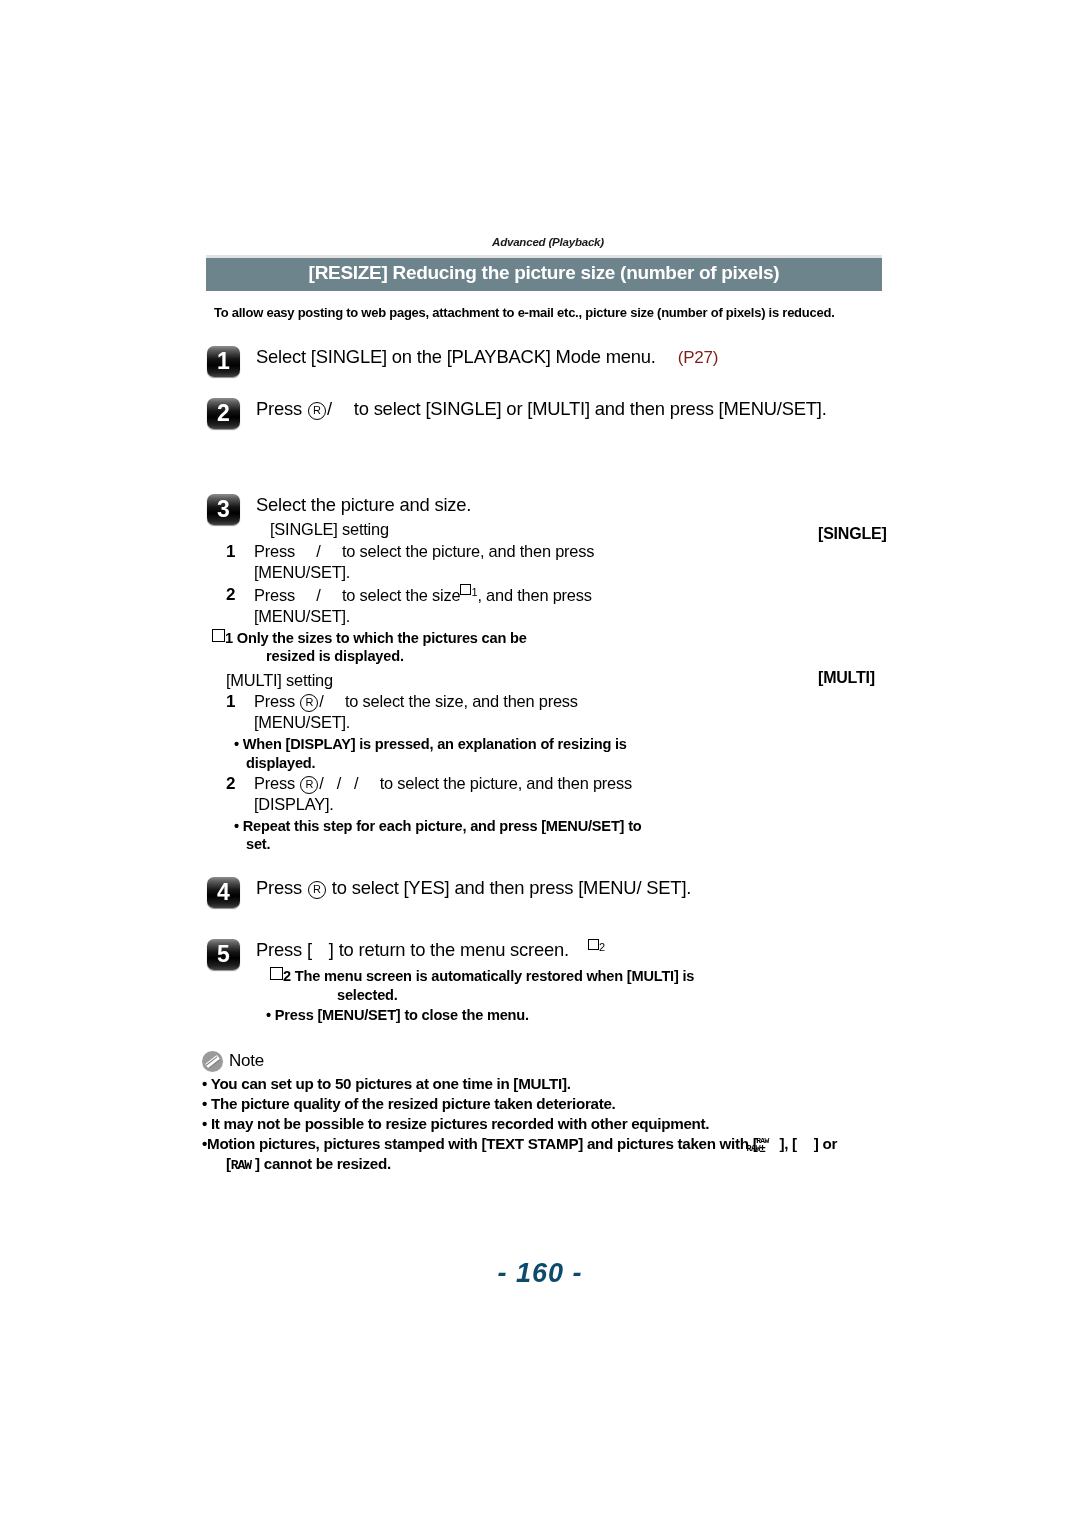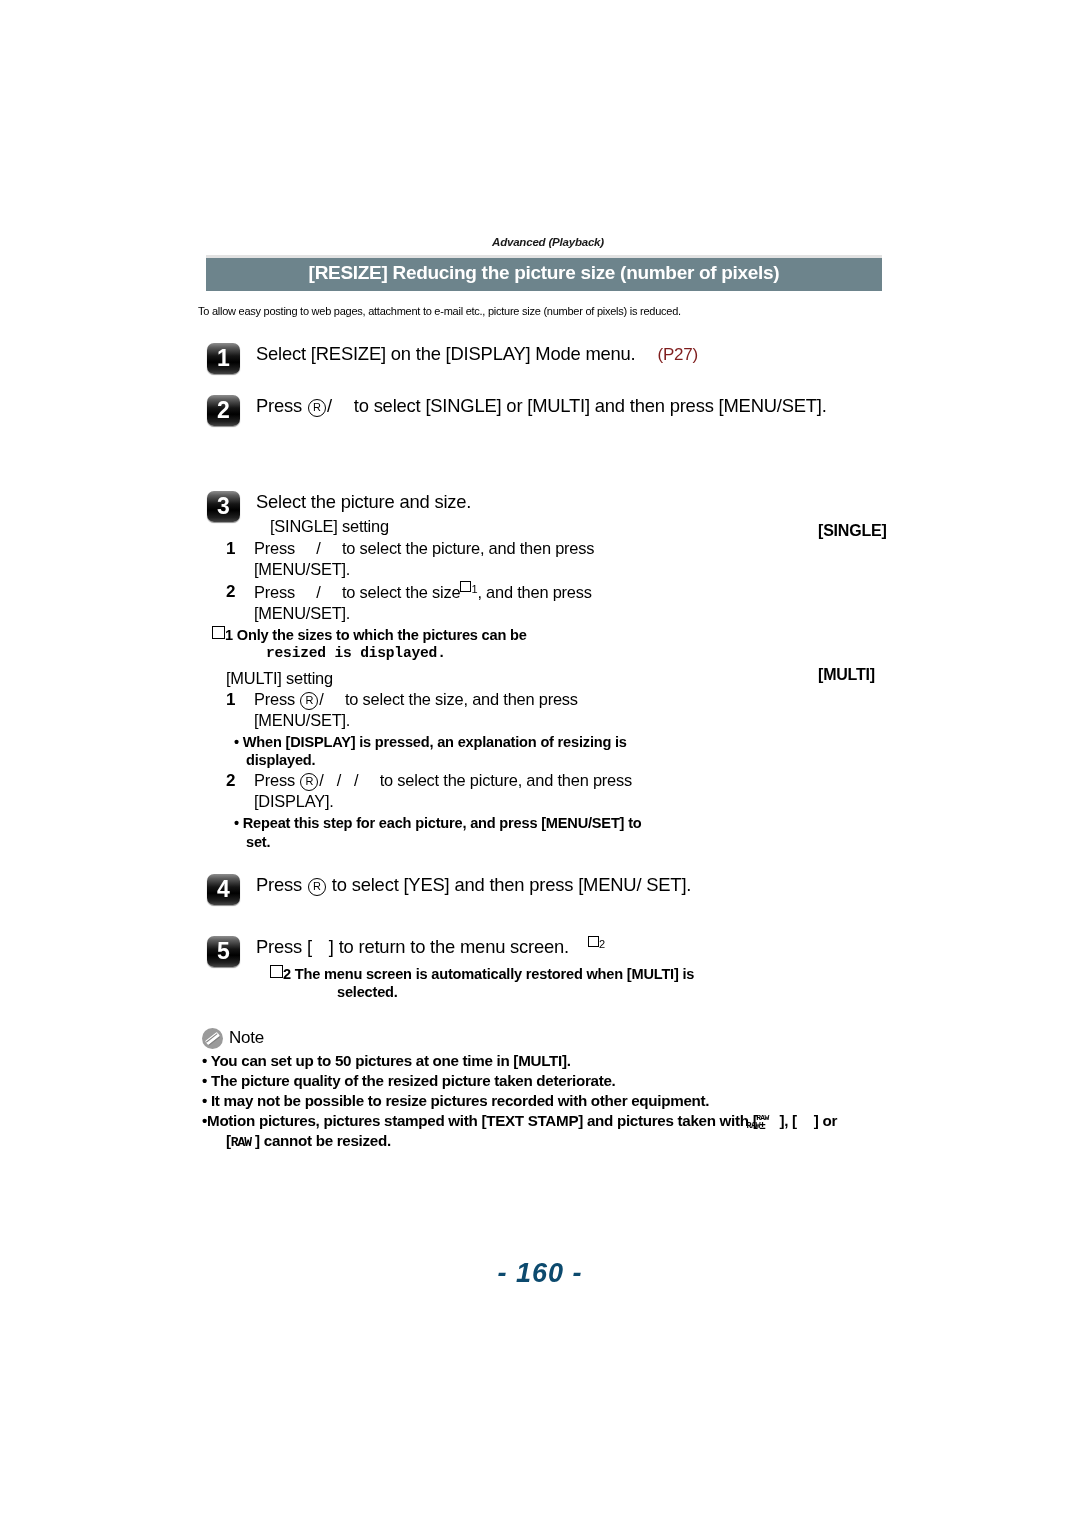--- a/index.html
+++ b/index.html
@@ -55,23 +55,23 @@
     text-align: center;
     font-size: 19px;
     letter-spacing: -0.3px;
     padding: 5px 0 7px 0;
     line-height: 1.1;
   }
 
   
   .intro {
     margin-top: 13px;
-    margin-left: 0;
-    font-weight: normal;
-    font-size: 11px;
+    margin-left: 16px;
+    font-weight: bold;
+    font-size: 13px;
     line-height: 1.32;
     letter-spacing: -0.25px;
     width: 692px;
   }
 
   
   .step {
     position: relative;
     min-height: 36px;
     padding-left: 58px;
@@ -298,21 +298,21 @@
 
     <div class="titlebar-wrap">
       <div class="titlebar">[RESIZE] Reducing the picture size (number of pixels)</div>
     </div>
 
     <div class="intro">To allow easy posting to web pages, attachment to e-mail etc., picture size (number of pixels) is reduced.</div>
 
     <div class="step" style="margin-top:24px;">
       <div class="badge">1</div>
       <div class="step-text">
-        <span>Select [RESIZE] on the [DISPLAY] Mode menu.</span><span class="pref">(P27)</span>
+        <span>Select [SINGLE] on the [PLAYBACK] Mode menu.</span><span class="pref">(P27)</span>
       </div>
     </div>
 
     <div class="step" style="margin-top:16px;">
       <div class="badge">2</div>
       <div class="step-text">
         <span>Press</span>
         <span class="rmark">R</span><span>/</span><span class="gap"></span>
         <span>to select [SINGLE] or [MULTI] and then press [MENU/SET].</span>
       </div>
@@ -334,21 +334,21 @@
         <div class="substep">
           <span class="sn">2</span>
           <span>Press</span>
           <span class="gap"></span><span>/</span><span class="gap"></span>
           <span>to select the size</span><sup class="fn"><span class="boxmark"></span><span>1</span></sup><span>, and then press [MENU/SET].</span>
         </div>
 
         <div class="note-line hang">
           <span class="boxmark"></span><span>1</span>
           <span>Only the sizes to which the pictures can be</span>
-          <span class="cont" style="display:block;text-indent:0;padding-left:27px;font-family:Liberation Mono, monospace;">resized is displayed.</span>
+          <span class="cont" style="display:block;text-indent:0;padding-left:27px;">resized is displayed.</span>
         </div>
 
         <div class="setting-label" style="margin-top:6px;">[MULTI] setting</div>
 
         <div class="substep">
           <span class="sn">1</span>
           <span>Press</span>
           <span class="rmark">R</span><span>/</span><span class="gap"></span>
           <span>to select the size, and then press [MENU/SET].</span>
         </div>
@@ -389,20 +389,24 @@
       <div class="step-text">
         <span>Press [</span><span class="gap"></span><span>] to return to the menu screen.</span>
         <sup class="fn" style="margin-left:14px;"><span class="boxmark"></span><span>2</span></sup>
       </div>
 
       <div class="note-line hang" style="margin-left:14px;margin-top:6px;">
         <span class="boxmark"></span><span>2</span>
         <span>The menu screen is automatically restored when [MULTI] is</span>
         <span class="cont" style="display:block;text-indent:0;padding-left:40px;">selected.</span>
       </div>
+      <div class="note-line hang2" style="margin-left:10px;">
+        <span>•</span>
+        <span>Press [MENU/SET] to close the menu.</span>
+      </div>
     </div>
 
     <div class="note-block">
       <div class="note-head">
         <span class="note-icon"></span>
         <span>Note</span>
       </div>
 
       <div class="note-item">
         <span>•</span>

